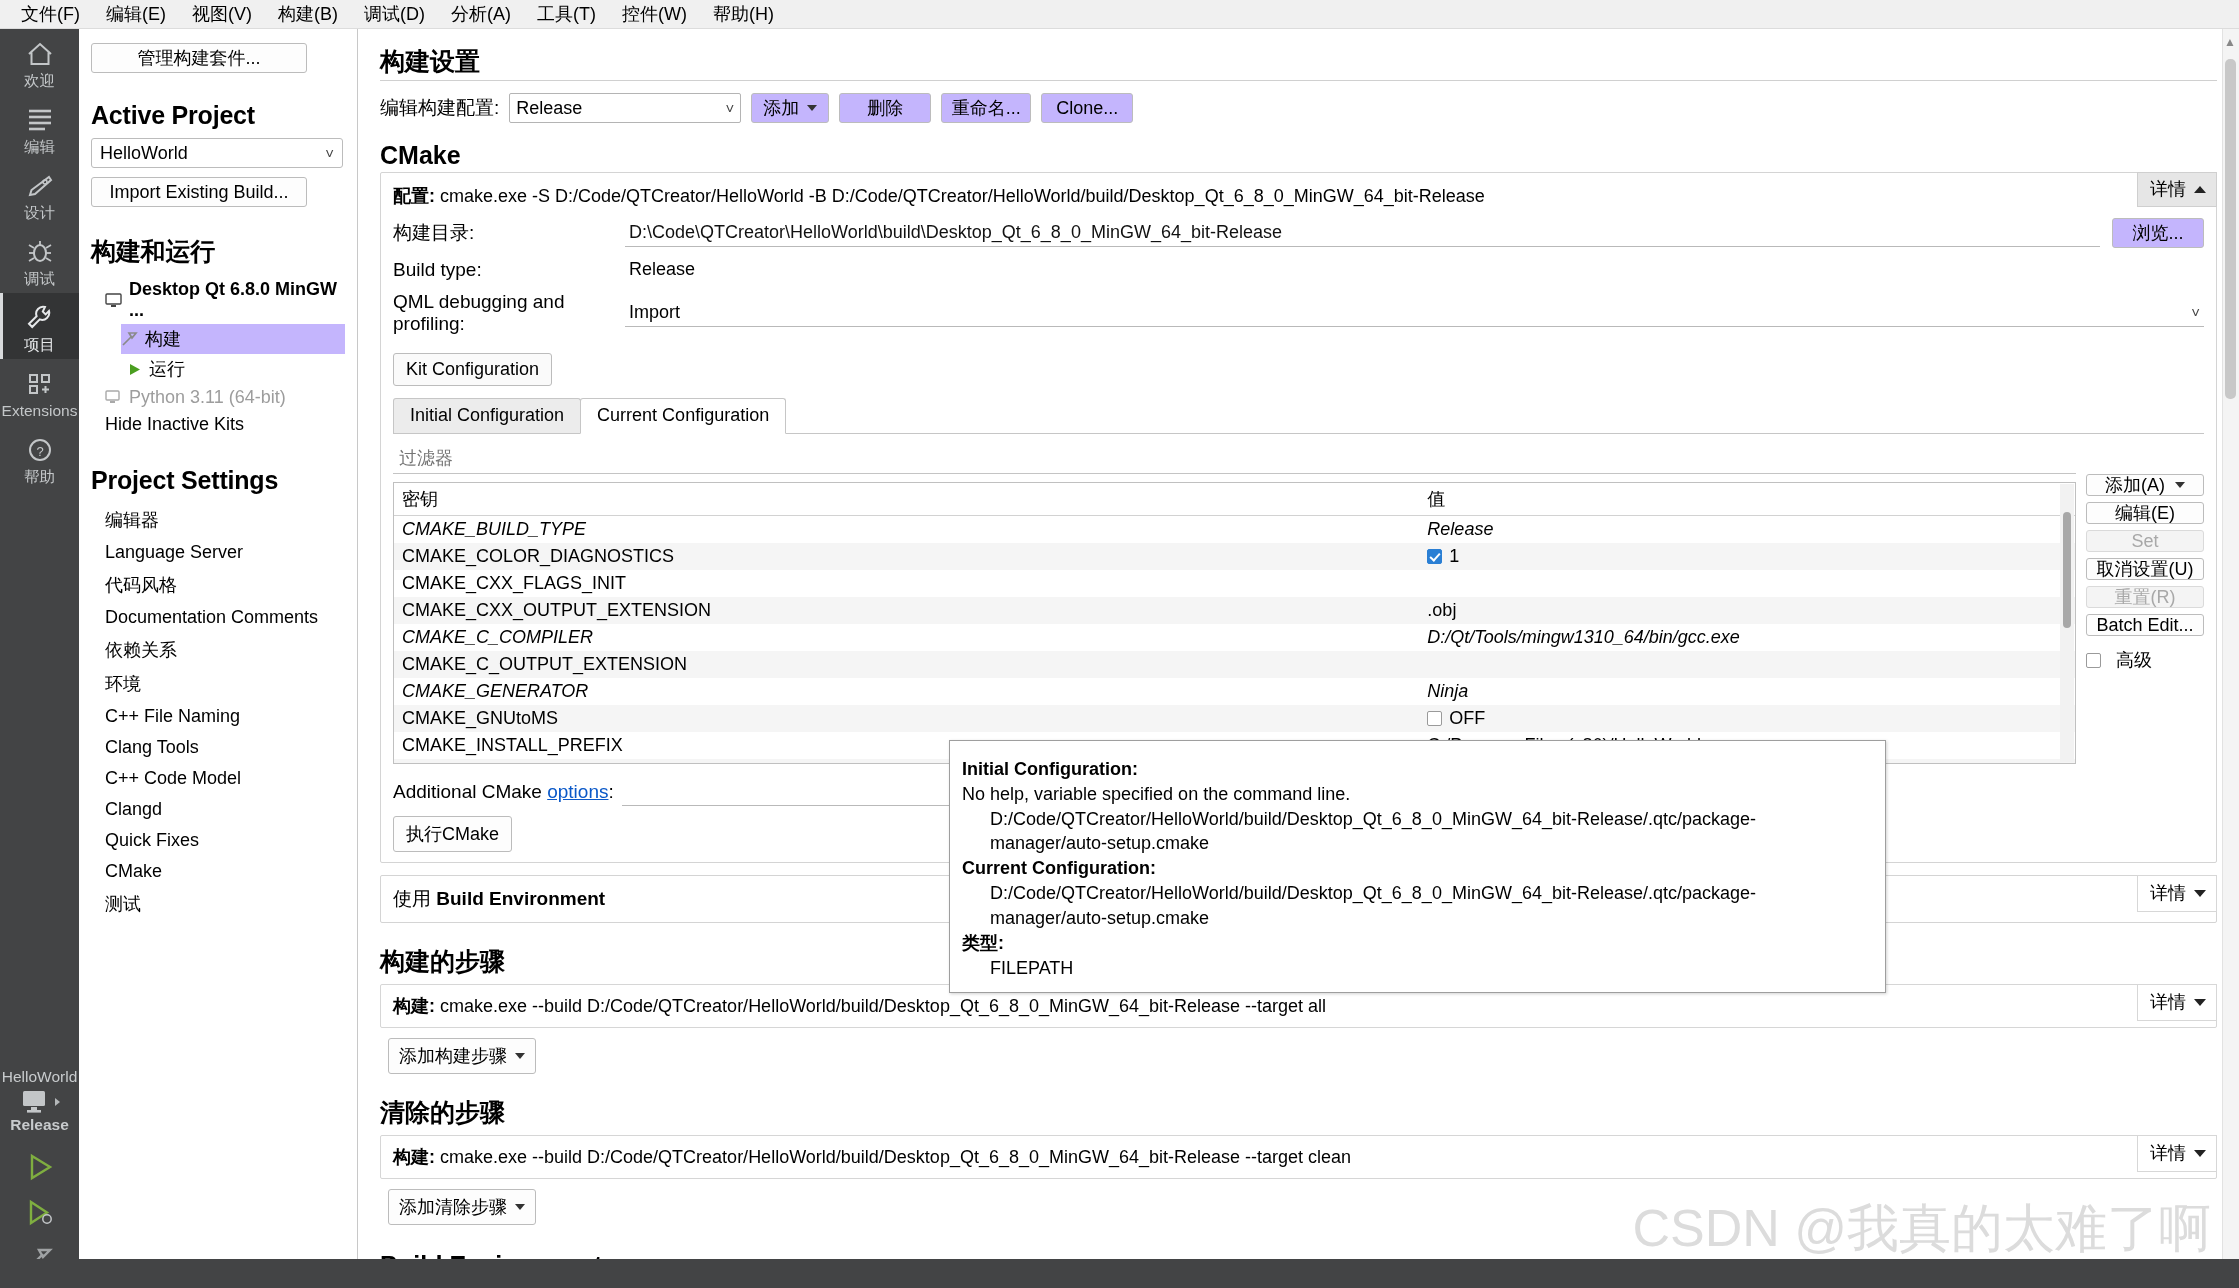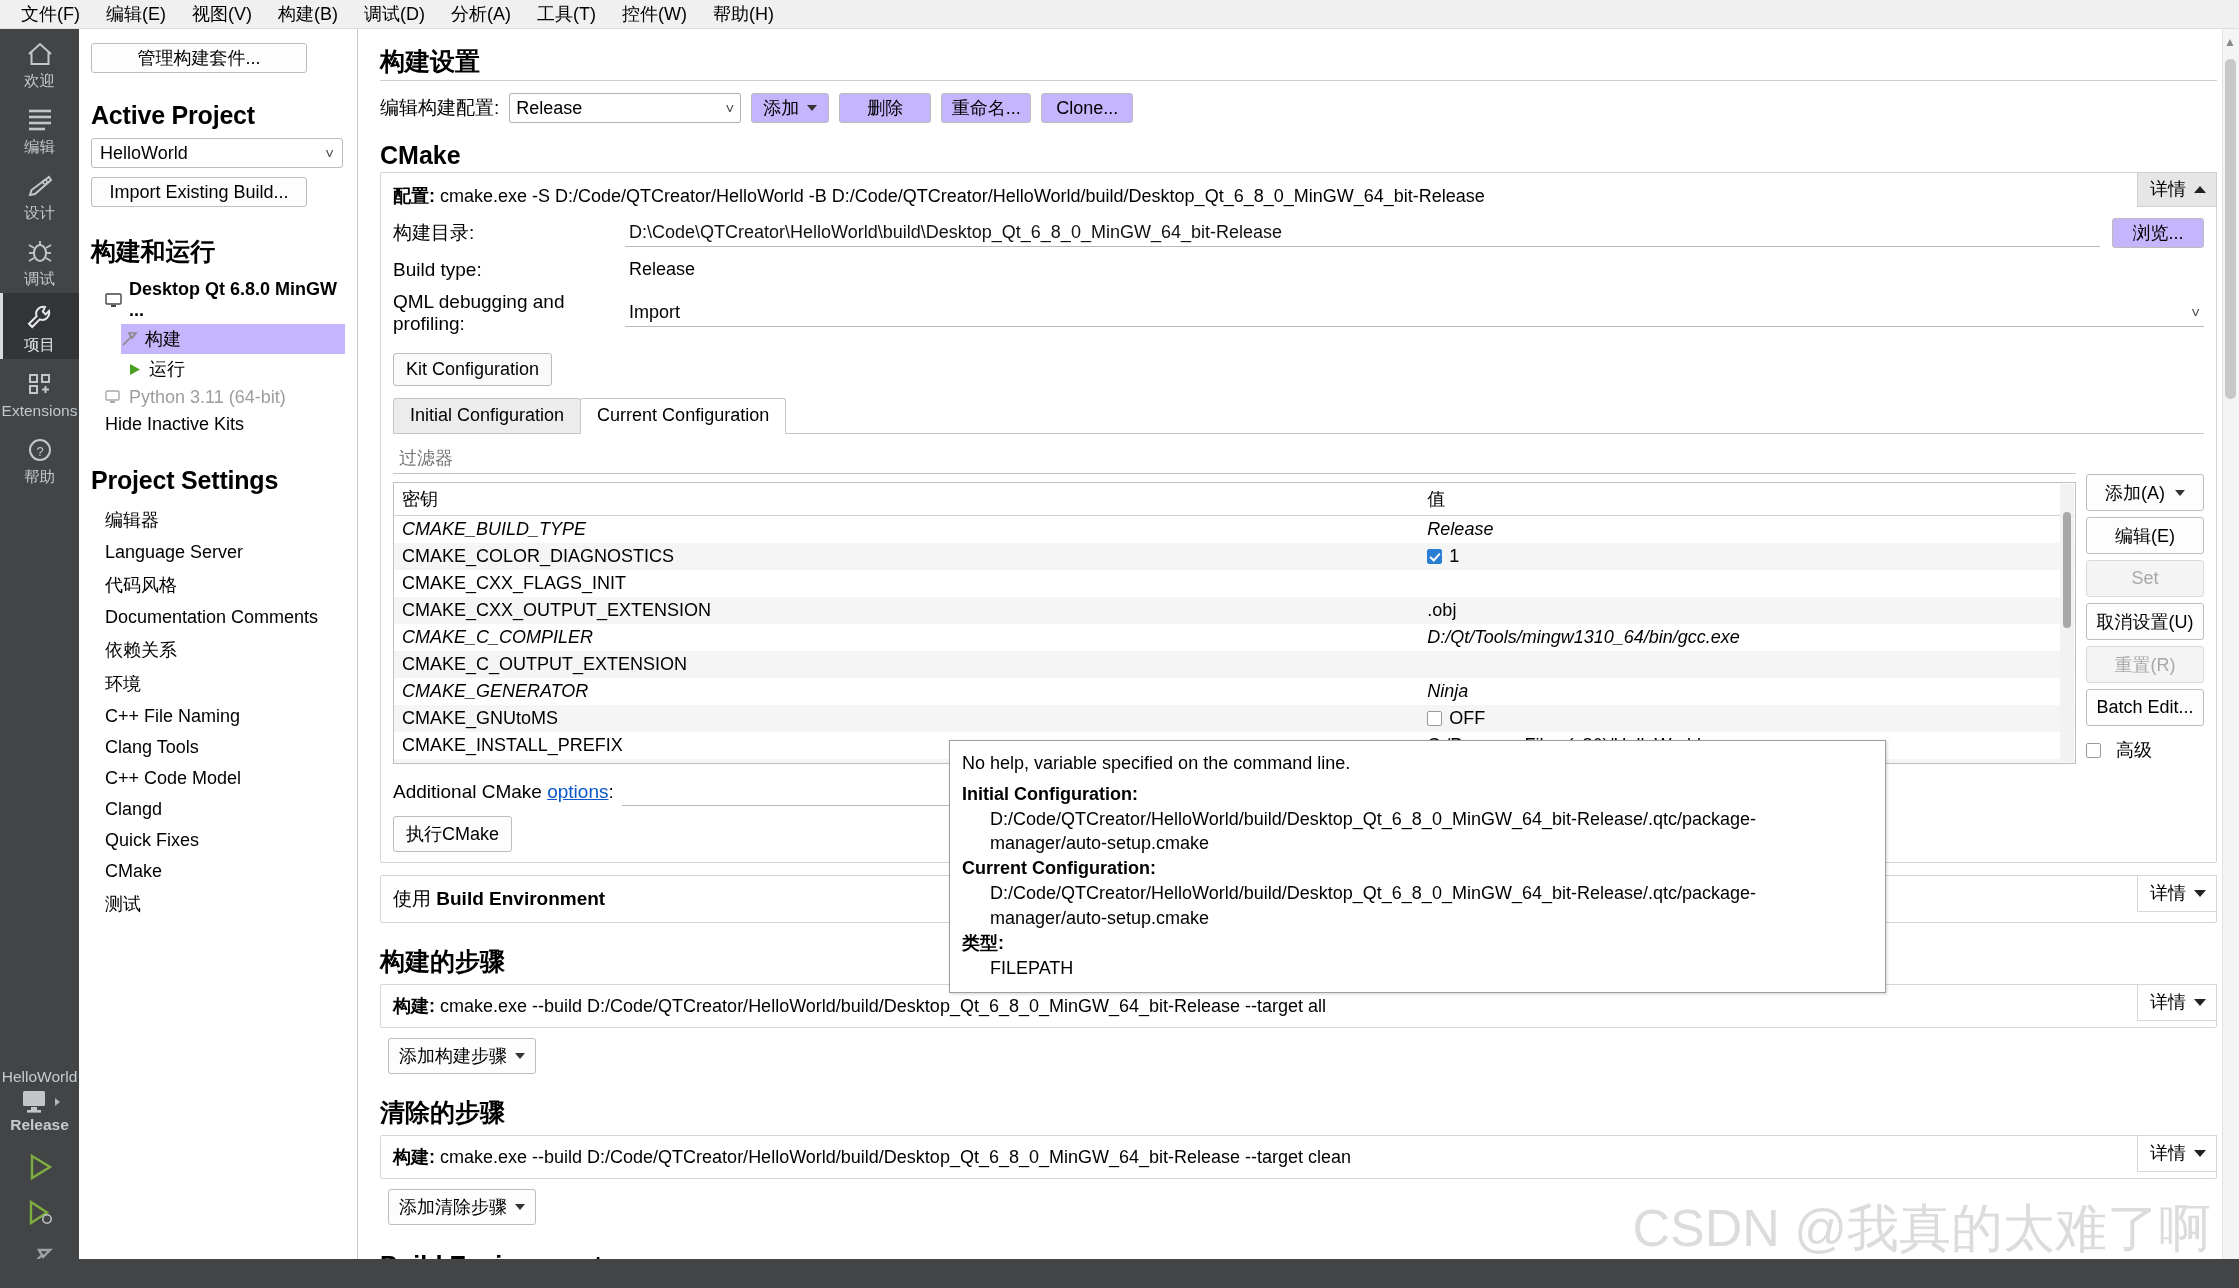--- a/index.html
+++ b/index.html
@@ -184,21 +184,21 @@
   .cbx.on { background:#2a7fd4; border-color:#2a7fd4; position:relative; }
   .cbx.on:after {
     content:""; position:absolute; left:4px; top:1px; width:4px;height:8px;
     border:solid #fff; border-width:0 2px 2px 0; transform:rotate(42deg);
   }
   .vscroll { position:absolute; right:1px; top:1px; bottom:1px; width:14px; background:#f2f2f2; }
   .vthumb { position:absolute; right:3px; top:28px; width:8px; height:116px; background:#a8a8a8; border-radius:4px; }
 
   .varsright { width: 118px; flex:0 0 118px; display:flex; flex-direction:column; gap:6px; padding-top: 30px;}
   .sbtn {
-    height:37px; border:1px solid #bcbcbc; background:#fdfdfd; border-radius:3px;
+    height:22px; border:1px solid #bcbcbc; background:#fdfdfd; border-radius:3px;
     display:flex; align-items:center; justify-content:center; font-size:18px; gap:10px;
   }
   .sbtn.disabled { color:#a8a8a8; background:#f4f4f4; border-color:#dadada; }
   .advrow { display:flex; align-items:center; gap:8px; margin-top:6px; font-size:18px; }
 
   .addrow { display:flex; align-items:center; gap:8px; margin-top:14px; font-size:19px; }
   .addrow a { color:#0a58c8; text-decoration:underline; }
   .execbtn { margin-top:10px; border:1px solid #bcbcbc; background:#fdfdfd; border-radius:3px; padding:5px 12px; font-size:18px; display:inline-flex; }
 
   .collapsebar {
@@ -651,22 +651,22 @@
 
     <div class="mainscroll">
       <div class="arrowup" style="top:6px;">▲</div>
       <div class="mainthumb"></div>
       <div class="arrowdn" style="bottom:6px;">▼</div>
     </div>
   </div>
 </div>
 
 <div class="tooltip">
+  <div style="margin-top:6px;"><b>Initial Configuration:</b></div>
   <div>No help, variable specified on the command line.</div>
-  <div style="margin-top:6px;"><b>Initial Configuration:</b></div>
   <div class="ind">D:/Code/QTCreator/HelloWorld/build/Desktop_Qt_6_8_0_MinGW_64_bit-Release/.qtc/package-manager/auto-setup.cmake</div>
   <div><b>Current Configuration:</b></div>
   <div class="ind">D:/Code/QTCreator/HelloWorld/build/Desktop_Qt_6_8_0_MinGW_64_bit-Release/.qtc/package-manager/auto-setup.cmake</div>
   <div><b>类型:</b></div>
   <div class="ind">FILEPATH</div>
 </div>
 
 <div class="watermark">CSDN @我真的太难了啊</div>
 <div class="statusbar"></div>
 

